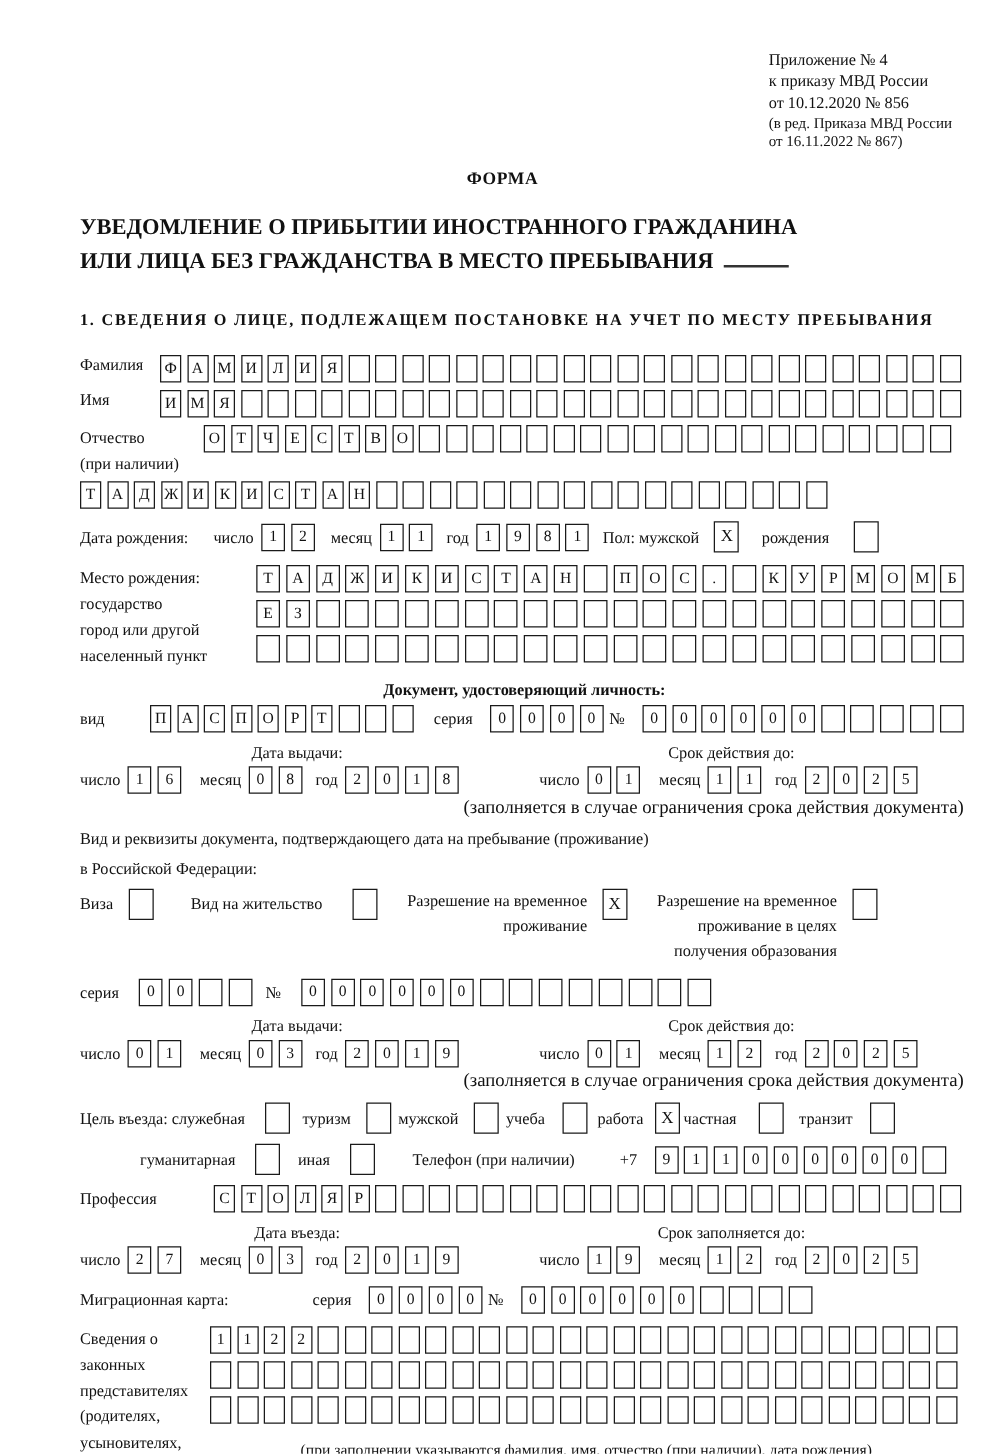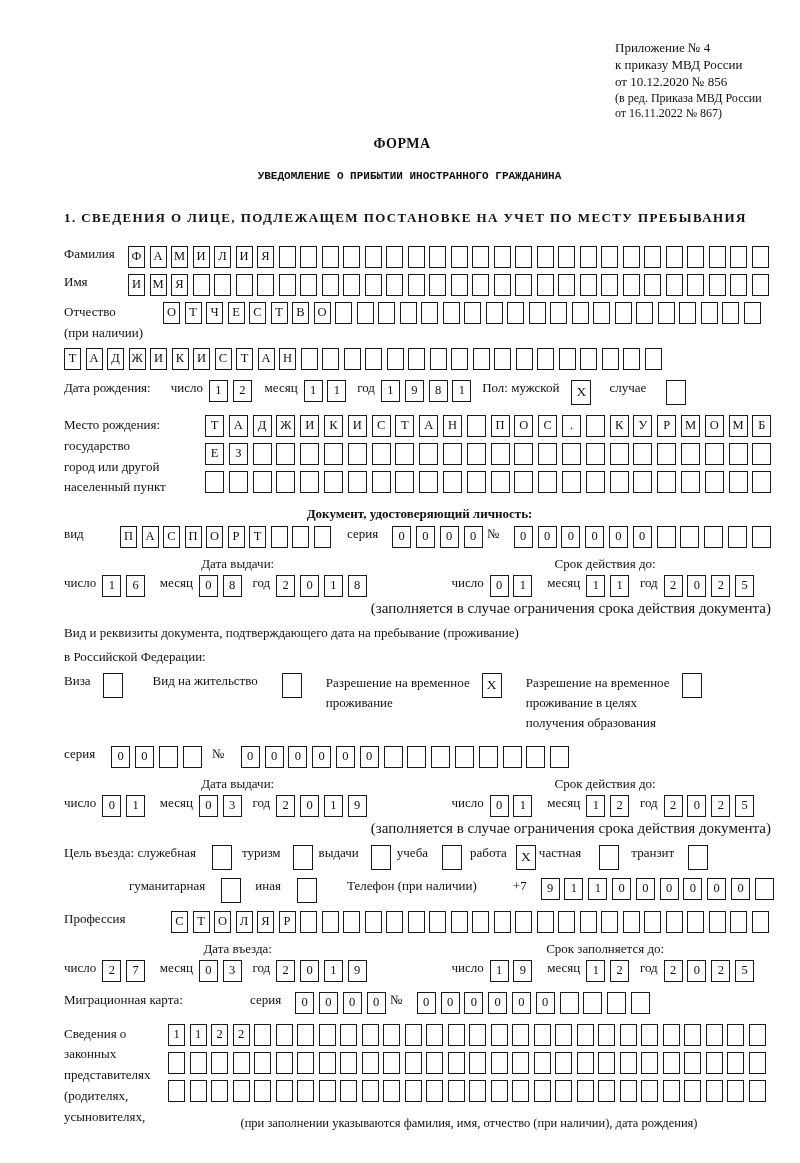--- a/index.html
+++ b/index.html
@@ -7,64 +7,65 @@
   body {
     width:800px; height:1163px;
     font-family:"Liberation Serif","DejaVu Serif",serif;
     font-size:13px; color:#111;
     padding:40px 25px 15px 64px;
     overflow:hidden;
   }
   .appendix { margin-left:551px; width:190px; line-height:1.3; }
   .appendix .small { font-size:12px; }
   .forma { text-align:center; padding-right:35px; font-weight:bold; font-size:14px; margin-top:14px; letter-spacing:.5px; }
-  .title { text-align:center; font-weight:bold; font-size:11px; margin-top:16px; line-height:1.5; margin-right:20px;font-family:Liberation Mono, monospace; }
+  .title { font-weight:bold; font-size:18px; margin-top:16px; line-height:1.5; margin-right:20px; }
   .blank-line { display:inline-block; width:52px; border-bottom:2px solid #333; height:14px; margin-left:8px; }
   .sec-head { font-weight:bold; font-size:13px; margin-top:26px; letter-spacing:1.4px; white-space:nowrap; }
   .row { display:flex; align-items:flex-start; }
   .boxes { display:flex; flex-wrap:nowrap; }
   .cell {
     display:inline-block; width:17px; height:22px; border:1.5px solid #1a1a1a;
     margin-right:4.5px; text-align:center; font-size:12.5px; line-height:18px; flex:0 0 auto;
   }
   .wide .cell, .cell.w { width:19px; margin-right:4.8px; }
   .chk {
     display:inline-block; width:20px; height:25px; border:1.5px solid #1a1a1a;
     text-align:center; font-size:13.5px; line-height:21px; flex:0 0 auto;
   }
   .lbl { flex:0 0 auto; }
   .stack { line-height:1.6; }
   .mt4{margin-top:4px}.mt6{margin-top:6px}.mt8{margin-top:8px}.mt10{margin-top:10px}
   .mt12{margin-top:12px}.mt14{margin-top:14px}.mt20{margin-top:20px}
   .doc-head { text-align:center; font-weight:bold; margin-top:8px; }
-  .date-wrap { display:flex; margin-top:8px;gap:20px; }
+  .date-wrap { display:flex; margin-top:8px; }
   .date-col .hdr { text-align:center; margin-bottom:3px; }
-  .dg { display:flex; align-items:flex-start; }
+  .dg { display:flex; align-items:center; }
   .dg .lbl { margin-right:6px; }
   .note { text-align:right; font-size:15px; margin-top:3px; padding-right:4px; }
   .cap-center { text-align:center; font-size:12.5px; }
   .ml6{margin-left:6px}.ml8{margin-left:8px}.ml10{margin-left:10px}.ml12{margin-left:12px}
   .ml14{margin-left:14px}.ml18{margin-left:18px}.ml24{margin-left:24px}.ml30{margin-left:30px}
-  .ctr { text-align:left; line-height:1.55; }
+  .ctr { text-align:right; line-height:1.55; }
 </style>
 </head>
 <body>
 
 <div class="appendix">
   <div>Приложение № 4</div>
   <div>к приказу МВД России</div>
   <div>от 10.12.2020 № 856</div>
   <div class="small">(в ред. Приказа МВД России</div>
   <div class="small">от 16.11.2022 № 867)</div>
 </div>
 
 <div class="forma">ФОРМА</div>
 
 <div class="title">
   <div>УВЕДОМЛЕНИЕ О ПРИБЫТИИ ИНОСТРАННОГО ГРАЖДАНИНА</div>
+  <div><span>ИЛИ ЛИЦА БЕЗ ГРАЖДАНСТВА В МЕСТО ПРЕБЫВАНИЯ</span><span class="blank-line"></span></div>
 </div>
 
 <div class="sec-head">1. СВЕДЕНИЯ О ЛИЦЕ, ПОДЛЕЖАЩЕМ ПОСТАНОВКЕ НА УЧЕТ ПО МЕСТУ ПРЕБЫВАНИЯ</div>
 
 <div class="row mt20">
   <span class="lbl" style="width:64px">Фамилия</span>
   <span class="boxes">
       <span class="cell">Ф</span>
       <span class="cell">А</span>
       <span class="cell">М</span>
@@ -218,21 +219,21 @@
     </span>
   <span class="lbl ml6">год</span>
   <span class="boxes wide">
       <span class="cell">1</span>
       <span class="cell">9</span>
       <span class="cell">8</span>
       <span class="cell">1</span>
     </span>
   <span class="lbl ml6">Пол: мужской</span>
   <span class="chk ml6">X</span>
-  <span class="lbl ml18">случае</span>
+  <span class="lbl ml18">рождения</span>
   <span class="chk ml14"></span>
 </div>
 
 <div class="row mt10">
   <span class="lbl stack" style="width:141px">
     <span>Место рождения:</span><br>
     <span>государство</span><br>
     <span>город или другой</span><br>
     <span>населенный пункт</span>
   </span>
@@ -509,33 +510,33 @@
     </div>
   </div>
 </div>
 <div class="note">(заполняется в случае ограничения срока действия документа)</div>
 
 <div class="row mt8 dg">
   <span class="lbl">Цель въезда: служебная</span>
   <span class="chk ml10"></span>
   <span class="lbl ml10">туризм</span>
   <span class="chk ml6"></span>
-  <span class="lbl ml6">выдачи</span>
+  <span class="lbl ml6">мужской</span>
   <span class="chk ml6"></span>
   <span class="lbl ml6">учеба</span>
   <span class="chk ml8"></span>
   <span class="lbl ml8">работа</span>
   <span class="chk" style="margin-left:3px">X</span>
   <span class="lbl" style="margin-left:3px">частная</span>
   <span class="chk ml12"></span>
   <span class="lbl ml12">транзит</span>
   <span class="chk ml8"></span>
 </div>
 
-<div class="row mt8 dg" style="margin-left:65px">
+<div class="row mt8 dg" style="margin-left:48px">
   <span class="lbl">гуманитарная</span>
   <span class="chk ml10"></span>
   <span class="lbl ml14">иная</span>
   <span class="chk ml10"></span>
   <span class="lbl ml30">Телефон (при наличии)</span>
   <span class="lbl ml30">+7</span>
   <span class="boxes wide ml8">
       <span class="cell">9</span>
       <span class="cell">1</span>
       <span class="cell">1</span>

